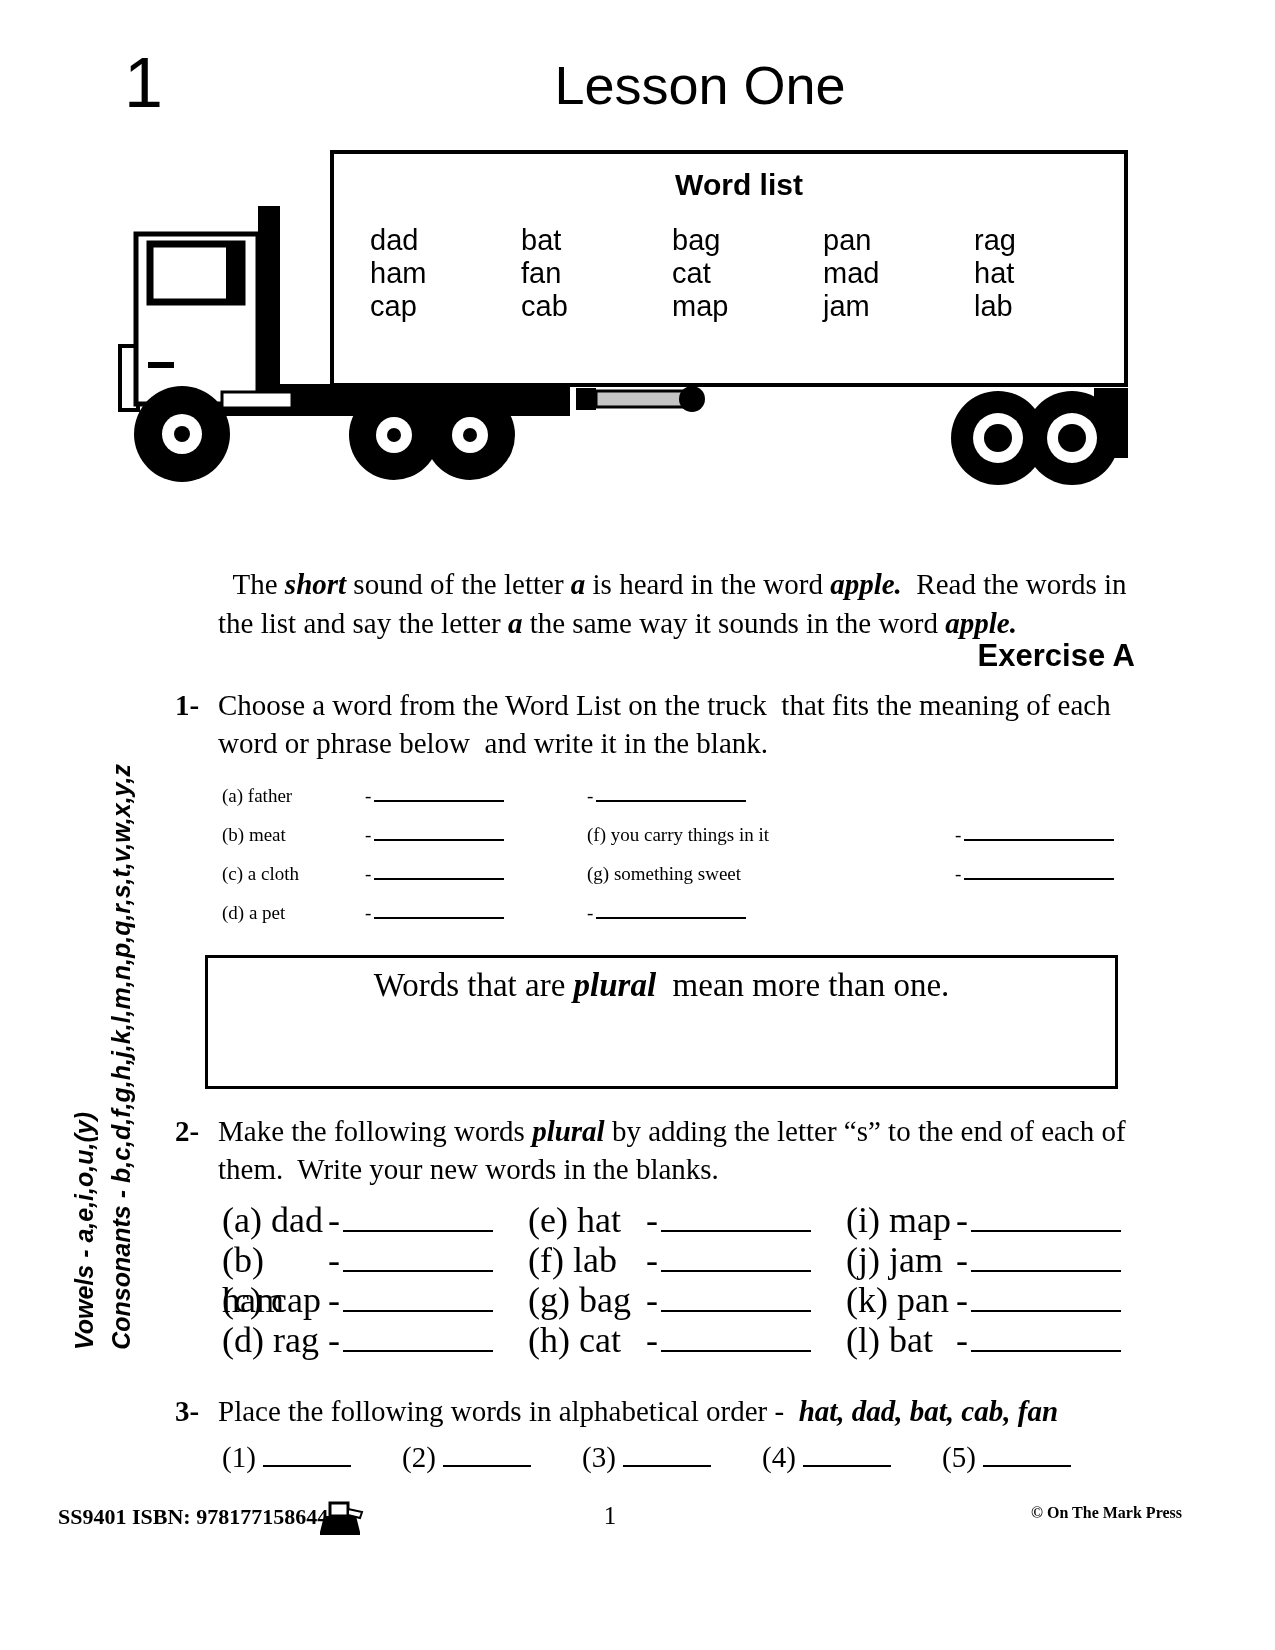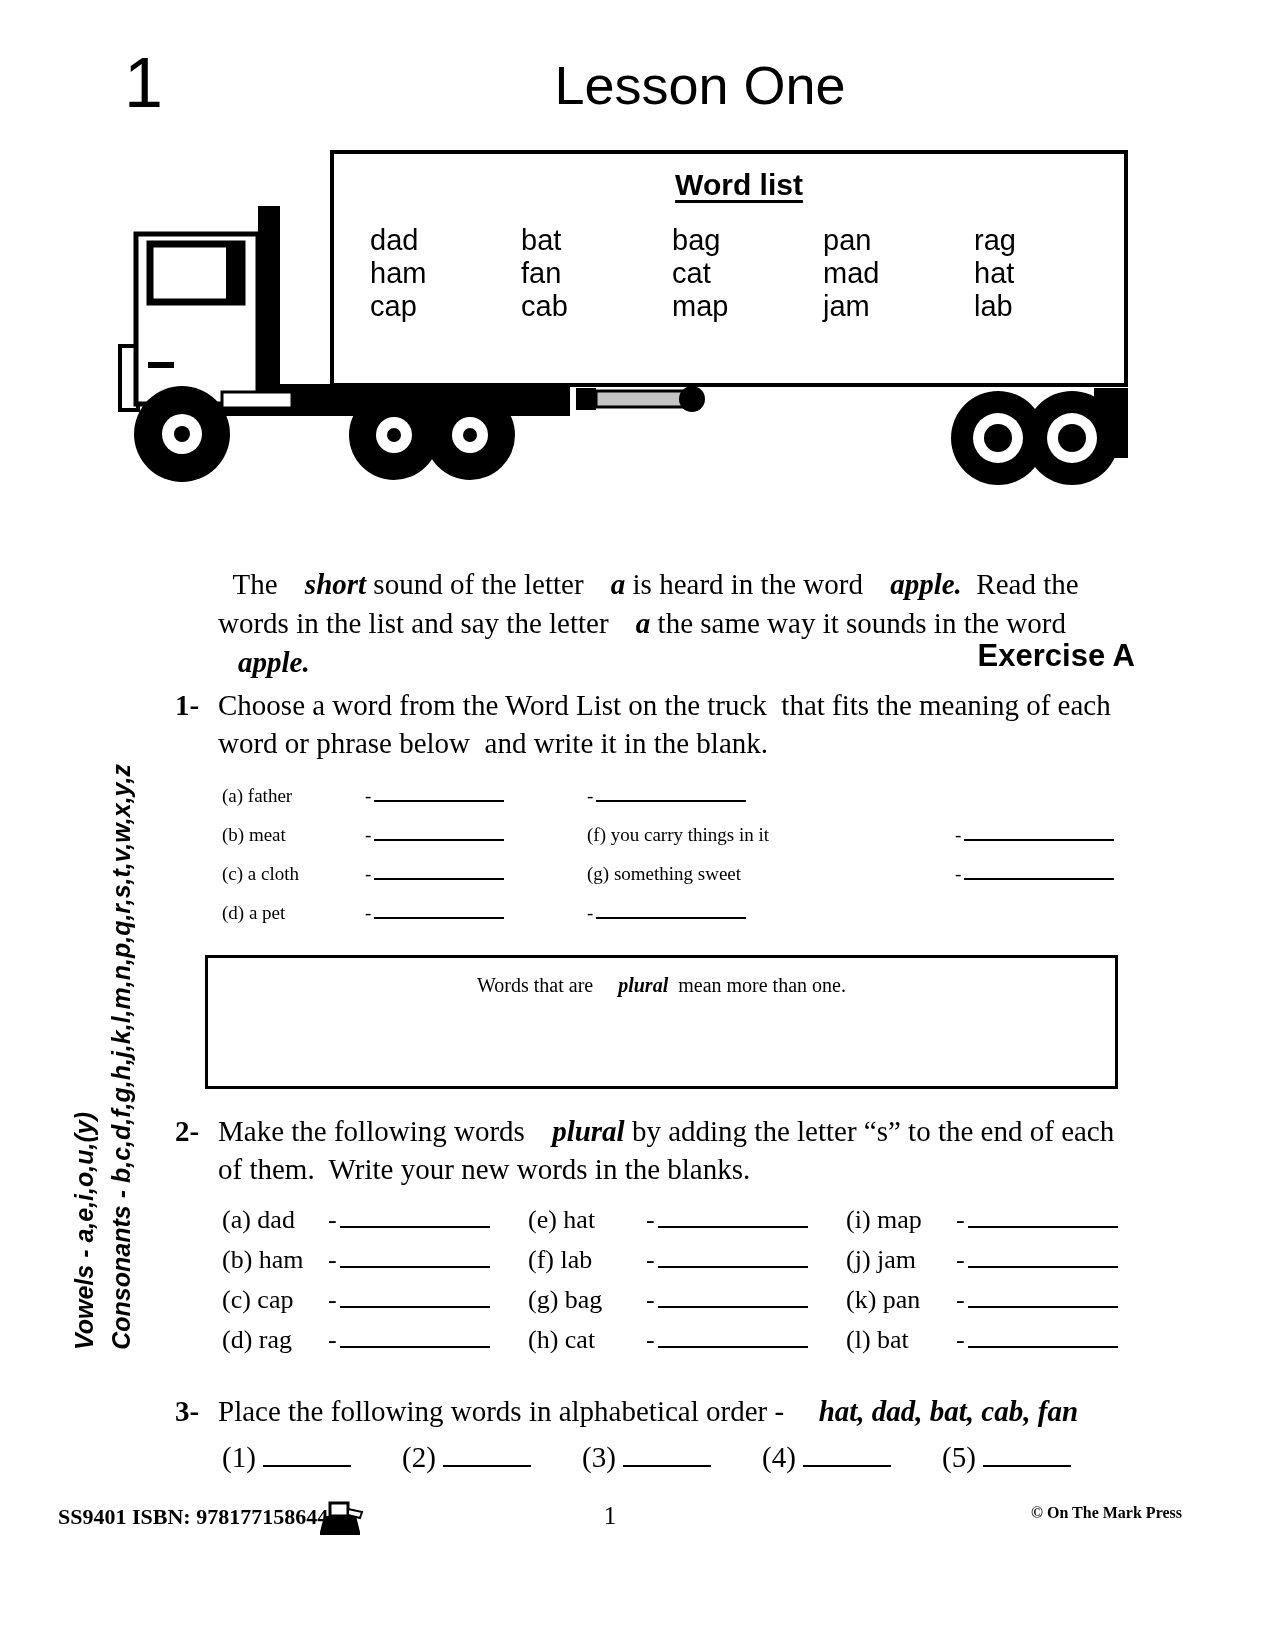--- a/index.html
+++ b/index.html
@@ -1,34 +1,34 @@
 <!DOCTYPE html>
 <html><head>
 <meta charset="utf-8">
 <style>
   html,body{margin:0;padding:0;}
   body{
     width:1275px;height:1650px;position:relative;background:#ffffff;color:#000;
     font-family:"Liberation Serif", serif;overflow:hidden;
   }
   .abs{position:absolute;}
-  .bi{font-weight:bold;font-style:italic;margin-left:20px;}
+  .bi{font-weight:bold;font-style:italic;}
   .pre{white-space:pre-wrap;}
 
   
   .corner-num{left:124px;top:48px;font-family:"Liberation Sans",sans-serif;font-size:70px;line-height:1;}
   .page-title{left:120px;top:58px;width:1160px;text-align:center;
     font-family:"Liberation Sans",sans-serif;font-size:54px;line-height:1;}
 
   
   .truck-area{left:0;top:148px;width:1275px;height:356px;}
   .wordlist{position:absolute;left:330px;top:2px;width:790px;height:229px;border:4px solid #000;background:#fff;}
   .wordlist-title{margin-top:14px;text-align:center;font:bold 30px "Liberation Sans",sans-serif;
     }
-  .wordlist-title span{text-decoration:underline;text-decoration-thickness:3px;text-underline-offset:5px;margin-left:20px;}
+  .wordlist-title span{text-decoration-thickness:3px;text-underline-offset:5px;margin-left:20px;}
   .word-grid{margin:22px 0 0 36px;display:grid;grid-template-columns:repeat(5,151px);
     font:29px "Liberation Sans",sans-serif;}
 
   
   .intro{left:218px;top:526px;width:920px;font-size:29px;line-height:39px;}
 
   .exercise-title{left:175px;top:638px;width:960px;text-align:right;
     font:bold 31px "Liberation Sans",sans-serif;}
 
   .qblock{display:flex;font-size:29px;line-height:38px;}
@@ -38,24 +38,24 @@
   .blank{display:inline-block;border-bottom:2px solid #000;height:4px;}
   .bl130{width:130px;}
   .bl150{width:150px;}
   .bl88{width:88px;}
   .dash{margin-right:3px;}
 
   .q1-items{left:222px;top:776px;width:915px;font-size:19px;}
   .q1row{display:grid;grid-template-columns:143px 222px 368px 180px;height:39px;line-height:39px;}
 
   .plural-box{left:205px;top:955px;width:907px;height:120px;border:3px solid #000;
-    text-align:center;font-size:20px;line-height:38px;padding-top:8px;}
+    text-align:center;font-size:33px;line-height:38px;padding-top:8px;}
   .u{text-decoration:underline;text-decoration-thickness:2px;text-underline-offset:4px;}
 
-  .q2-items{left:222px;top:1200px;width:915px;font-size:26px;}
+  .q2-items{left:222px;top:1200px;width:915px;font-size:36px;}
   .q2row{display:grid;grid-template-columns:106px 200px 118px 200px 110px 176px;height:40px;line-height:40px;}
 
   .q3-slots{left:222px;top:1437px;width:920px;font-size:29px;line-height:40px;
     display:grid;grid-template-columns:repeat(5,180px);}
 
   
   .side-vert{left:70px;top:622px;width:70px;height:728px;display:flex;flex-direction:row;
     align-items:flex-end;gap:8px;}
   .side-vert span{
     writing-mode:vertical-rl;transform:rotate(180deg);

